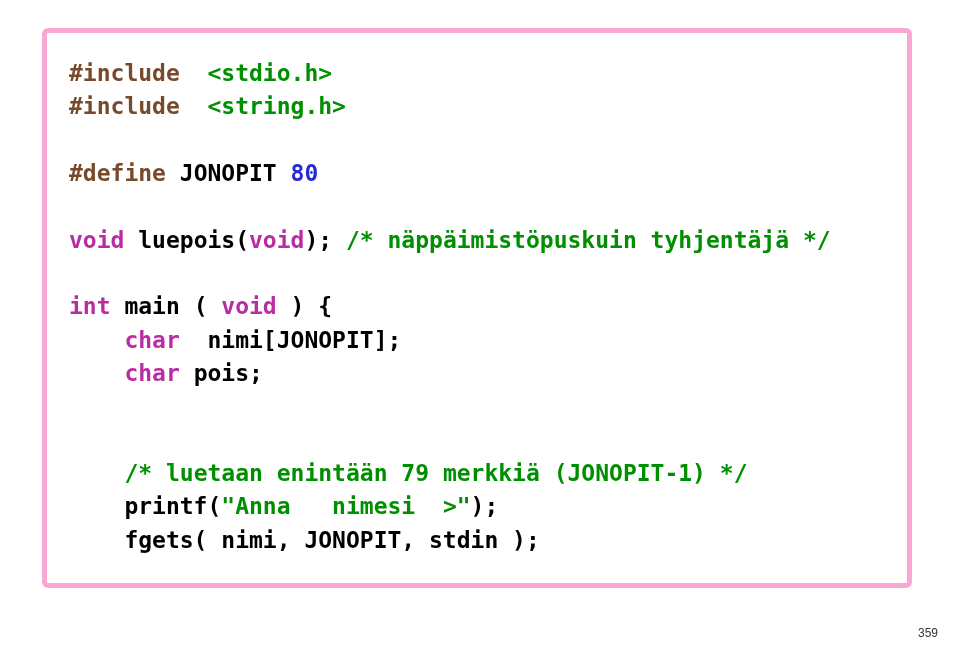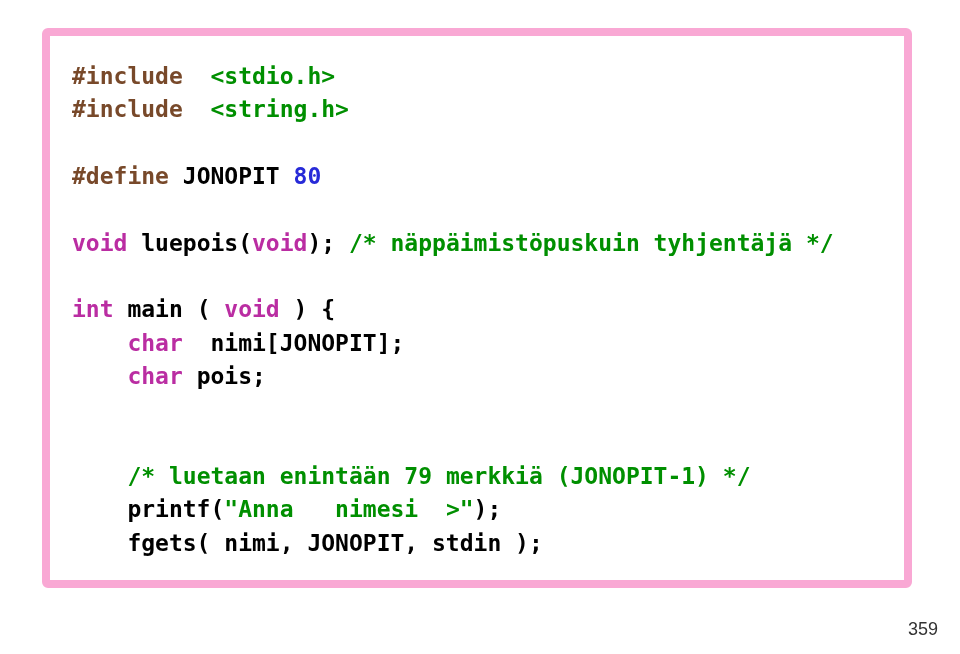--- a/index.html
+++ b/index.html
@@ -9,21 +9,21 @@
     height: 654px;
     background: #ffffff;
     font-family: "DejaVu Sans Mono", "Menlo", "Consolas", monospace;
   }
   .code-box {
     position: absolute;
     left: 42px;
     top: 28px;
     width: 870px;
     height: 560px;
-    border: 8px solid #f9a8d4;
+    border: 5px solid #f9a8d4;
     border-radius: 6px;
     box-sizing: border-box;
     padding: 24px 22px;
     background: #ffffff;
   }
   pre.code {
     margin: 0;
     font-family: "DejaVu Sans Mono", "Menlo", "Consolas", monospace;
     font-size: 23px;
     line-height: 1.45;
@@ -34,21 +34,21 @@
   .kw-pp   { color: #78492a; }
   .kw-type { color: #ba2da2; }
   .str     { color: #008f00; }
   .cmt     { color: #008f00; }
   .num     { color: #272ad8; }
   .page-num {
     position: absolute;
     right: 22px;
     bottom: 14px;
     font-family: "Helvetica Neue", Arial, sans-serif;
-    font-size: 18px;
+    font-size: 12px;
     color: #333333;
   }
 </style>
 </head>
 <body>
 
 <div class="code-box">
 <pre class="code"><span class="kw-pp">#include</span>  <span class="str">&lt;stdio.h&gt;</span>
 <span class="kw-pp">#include</span>  <span class="str">&lt;string.h&gt;</span>
 

